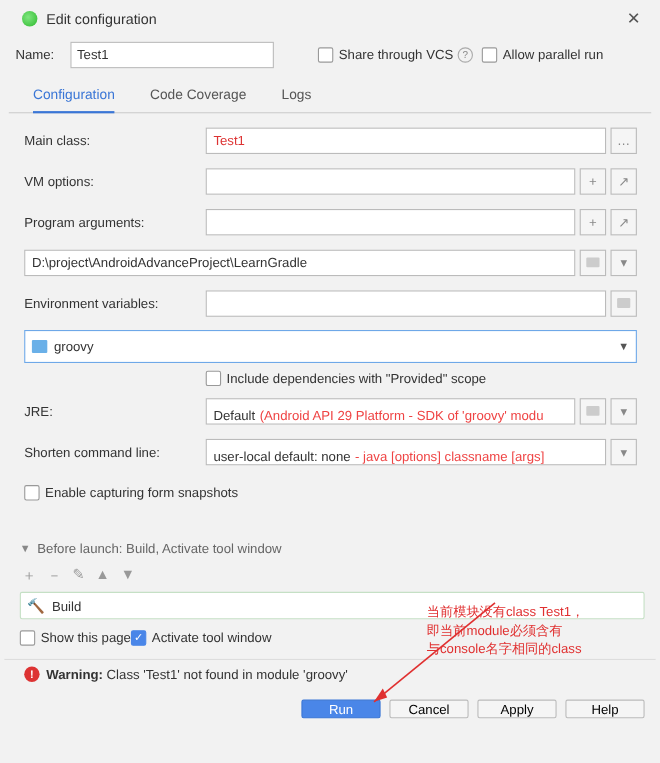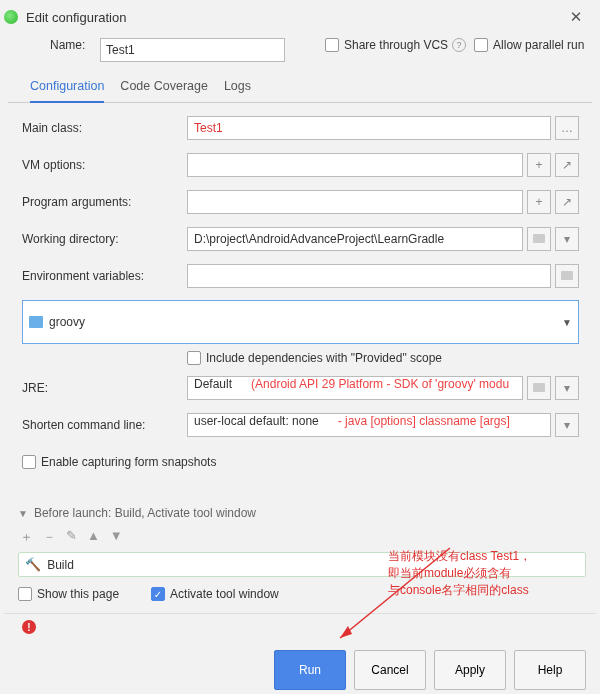--- a/index.html
+++ b/index.html
@@ -1,62 +1,62 @@
 <!DOCTYPE html>
 <html><head>
 <meta charset="utf-8">
 <style>
   * { box-sizing: border-box; font-family: "Segoe UI", Arial, sans-serif; }
   body { margin: 0; background: #f2f2f2; font-size: 12px; color: #333; width: 600px; }
   .window { width: 600px; background: #f2f2f2; }
-  .titlebar { display: flex; align-items: center; padding: 8px 10px 6px 4px; }
+  .titlebar { display: flex; align-items: center; padding: 8px 10px 6px 20px; }
   .title-icon { width: 14px; height: 14px; border-radius: 50%; background: radial-gradient(circle at 40% 40%, #7fe67f, #2db92d); margin-right: 8px; flex-shrink:0; }
   .title-text { flex: 1; font-size: 13px; }
   .close-x { width: 28px; text-align: center; font-size: 15px; color: #555; cursor: pointer; }
-  .row { display: flex; align-items: flex-start; padding: 4px 14px; margin-left: 36px; }
+  .row { display: flex; align-items: center; padding: 4px 14px; }
   .name-row { padding: 6px 14px 10px 14px; }
   .name-label { width: 50px; }
   .text-input { height: 24px; border: 1px solid #bbb; background: #fff; padding: 0 5px; font-size: 12px; color: #333; }
   .name-input { width: 185px; margin-right: 40px; }
   .chk { width: 14px; height: 14px; border: 1px solid #999; border-radius: 2px; background: #fff; display: inline-flex; align-items:center; justify-content:center; margin-right: 5px; font-size:10px; color:#fff; flex-shrink:0;}
   .chk.checked { background:#4a86e8; border-color:#4a86e8;}
   .help-icon { width: 14px; height: 14px; border: 1px solid #aaa; border-radius: 50%; display: inline-flex; align-items: center; justify-content: center; font-size: 9px; color: #888; margin: 0 8px 0 4px; }
-  .tabs { display: flex; gap: 16px; padding: 0 22px; border-bottom: 1px solid #ccc; margin: 0 8px; }
+  .tabs { display: flex; gap: 32px; padding: 0 22px; border-bottom: 1px solid #ccc; margin: 0 8px; }
   .tab { padding: 7px 0 8px 0; font-size: 12.5px; color: #555; cursor:pointer; }
   .tab.active { color: #3a76d6; border-bottom: 2px solid #3a76d6; margin-bottom: -1px; }
   .form-area { padding: 12px 21px 8px 22px; }
   .form-row { display: flex; align-items: center; margin-bottom: 11px; min-height: 26px; }
   .form-label { width: 165px; flex-shrink: 0; }
   .form-field { flex: 1; display: flex; align-items: center; gap: 4px; }
   .field-input { flex: 1; height: 24px; border: 1px solid #bbb; background: #fff; padding: 0 6px; font-size: 12px; display:flex; align-items:center; overflow:hidden; white-space:nowrap; }
   .red-text { color: #d33; }
   .sq-btn { width: 24px; height: 24px; border: 1px solid #bbb; background: #f5f5f5; display:flex; align-items:center; justify-content:center; color:#888; font-size:12px; cursor:pointer; flex-shrink:0;}
   .folder-glyph::before { content:""; display:inline-block; width:12px; height:9px; background:#ccc; border-radius:1px; position:relative;}
-  .select-box { flex:1; height:44px; border:1px solid #6ea8e8; background:#fff; padding:0 6px; display:flex; align-items:center; }
+  .select-box { flex:1; height:30px; border:1px solid #6ea8e8; background:#fff; padding:0 6px; display:flex; align-items:center; }
   .select-box .mod-icon { width:14px; height:12px; background:#6ab0e8; margin-right:6px; border-radius:1px;}
   .select-box .caret { margin-left:auto; color:#555; font-size:10px;}
   .inline-chk-row { display:flex; align-items:center; margin-left:165px; margin-top:-4px; margin-bottom:10px;}
   .hint { color:#ef4444; }
   .before-section { margin: 8px 14px 4px 18px; }
   .section-head { display:flex; align-items:center; font-size:12px; color:#666; padding:4px 0;}
   .section-head .caret2 { color:#888; font-size:10px; margin-right:6px;}
   .mini-toolbar { display:flex; gap:10px; padding:4px 2px 6px 2px; color:#999; font-size:13px;}
   .build-box { border:1px solid #c5e0c5; background:#fff; border-radius:2px; padding:4px 6px; display:flex; align-items:center; margin-bottom:6px;}
   .hammer { color:#5a9a5a; margin-right:6px; font-size:13px;}
-  .bottom-opts { display:flex; align-items:center; gap:32px; padding:4px 0 8px 0;}
+  .bottom-opts { display:flex; align-items:center; gap:0; padding:4px 0 8px 0;}
   .warning-row { display:flex; align-items:center; padding:6px 18px 10px 18px; border-top:1px solid #ddd; margin:0 4px;}
   .warn-icon { width:14px; height:14px; border-radius:50%; background:#d33; color:#fff; display:inline-flex; align-items:center; justify-content:center; font-size:10px; font-weight:bold; margin-right:6px; flex-shrink:0;}
   .btn-row { display:flex; justify-content:flex-end; gap:8px; padding:6px 14px 14px 14px;}
-  .btn { height:40px; min-width:72px; border:1px solid #bbb; background:#f5f5f5; font-size:12px; cursor:pointer; border-radius:2px; }
+  .btn { height:17px; min-width:72px; border:1px solid #bbb; background:#f5f5f5; font-size:12px; cursor:pointer; border-radius:2px; }
   .btn.primary { background:#4a86e8; border-color:#3a76d6; color:#fff; }
   .annot { position:absolute; color:#e03030; font-size:12px; line-height:1.4; }
   .arrow-svg { position:absolute; pointer-events:none; }
   .wrap { position:relative; }
   .chk-label { cursor:default; }
-  .jre-text { display:flex; align-items:flex-start; gap:19px; overflow:hidden;}
+  .jre-text { display:flex; align-items:flex-end; gap:4px; overflow:hidden;}
 </style>
 </head>
 <body>
 <div class="window wrap">
 
 <div class="titlebar">
   <span class="title-icon"></span>
   <span class="title-text">Edit configuration</span>
   <span class="close-x">✕</span>
 </div>
@@ -101,21 +101,20 @@
   <div class="form-row">
     <span class="form-label">Program arguments:</span>
     <div class="form-field">
       <div class="field-input"></div>
       <div class="sq-btn">+</div>
       <div class="sq-btn">↗</div>
     </div>
   </div>
 
   <div class="form-row">
-    <span class="form-label">Working directory:</span>
     <div class="form-field">
       <div class="field-input">D:\project\AndroidAdvanceProject\LearnGradle</div>
       <div class="sq-btn">
             <span class="folder-glyph"></span>
           </div>
       <div class="sq-btn">▾</div>
     </div>
   </div>
 
   <div class="form-row">
@@ -197,20 +196,21 @@
     </span>
     <span style="display:flex;align-items:center;">
       <span class="chk checked">✓</span>
       <span>Activate tool window</span>
     </span>
   </div>
 </div>
 
 <div class="warning-row">
   <span class="warn-icon">!</span>
+  <span><b>Warning:</b><span> Class 'Test1' not found in module 'groovy'</span></span>
 </div>
 
 <div class="btn-row">
   <button class="btn primary">Run</button>
   <button class="btn">Cancel</button>
   <button class="btn">Apply</button>
   <button class="btn">Help</button>
 </div>
 
 <svg class="arrow-svg" style="left:330px; top:538px;" width="140" height="110">

